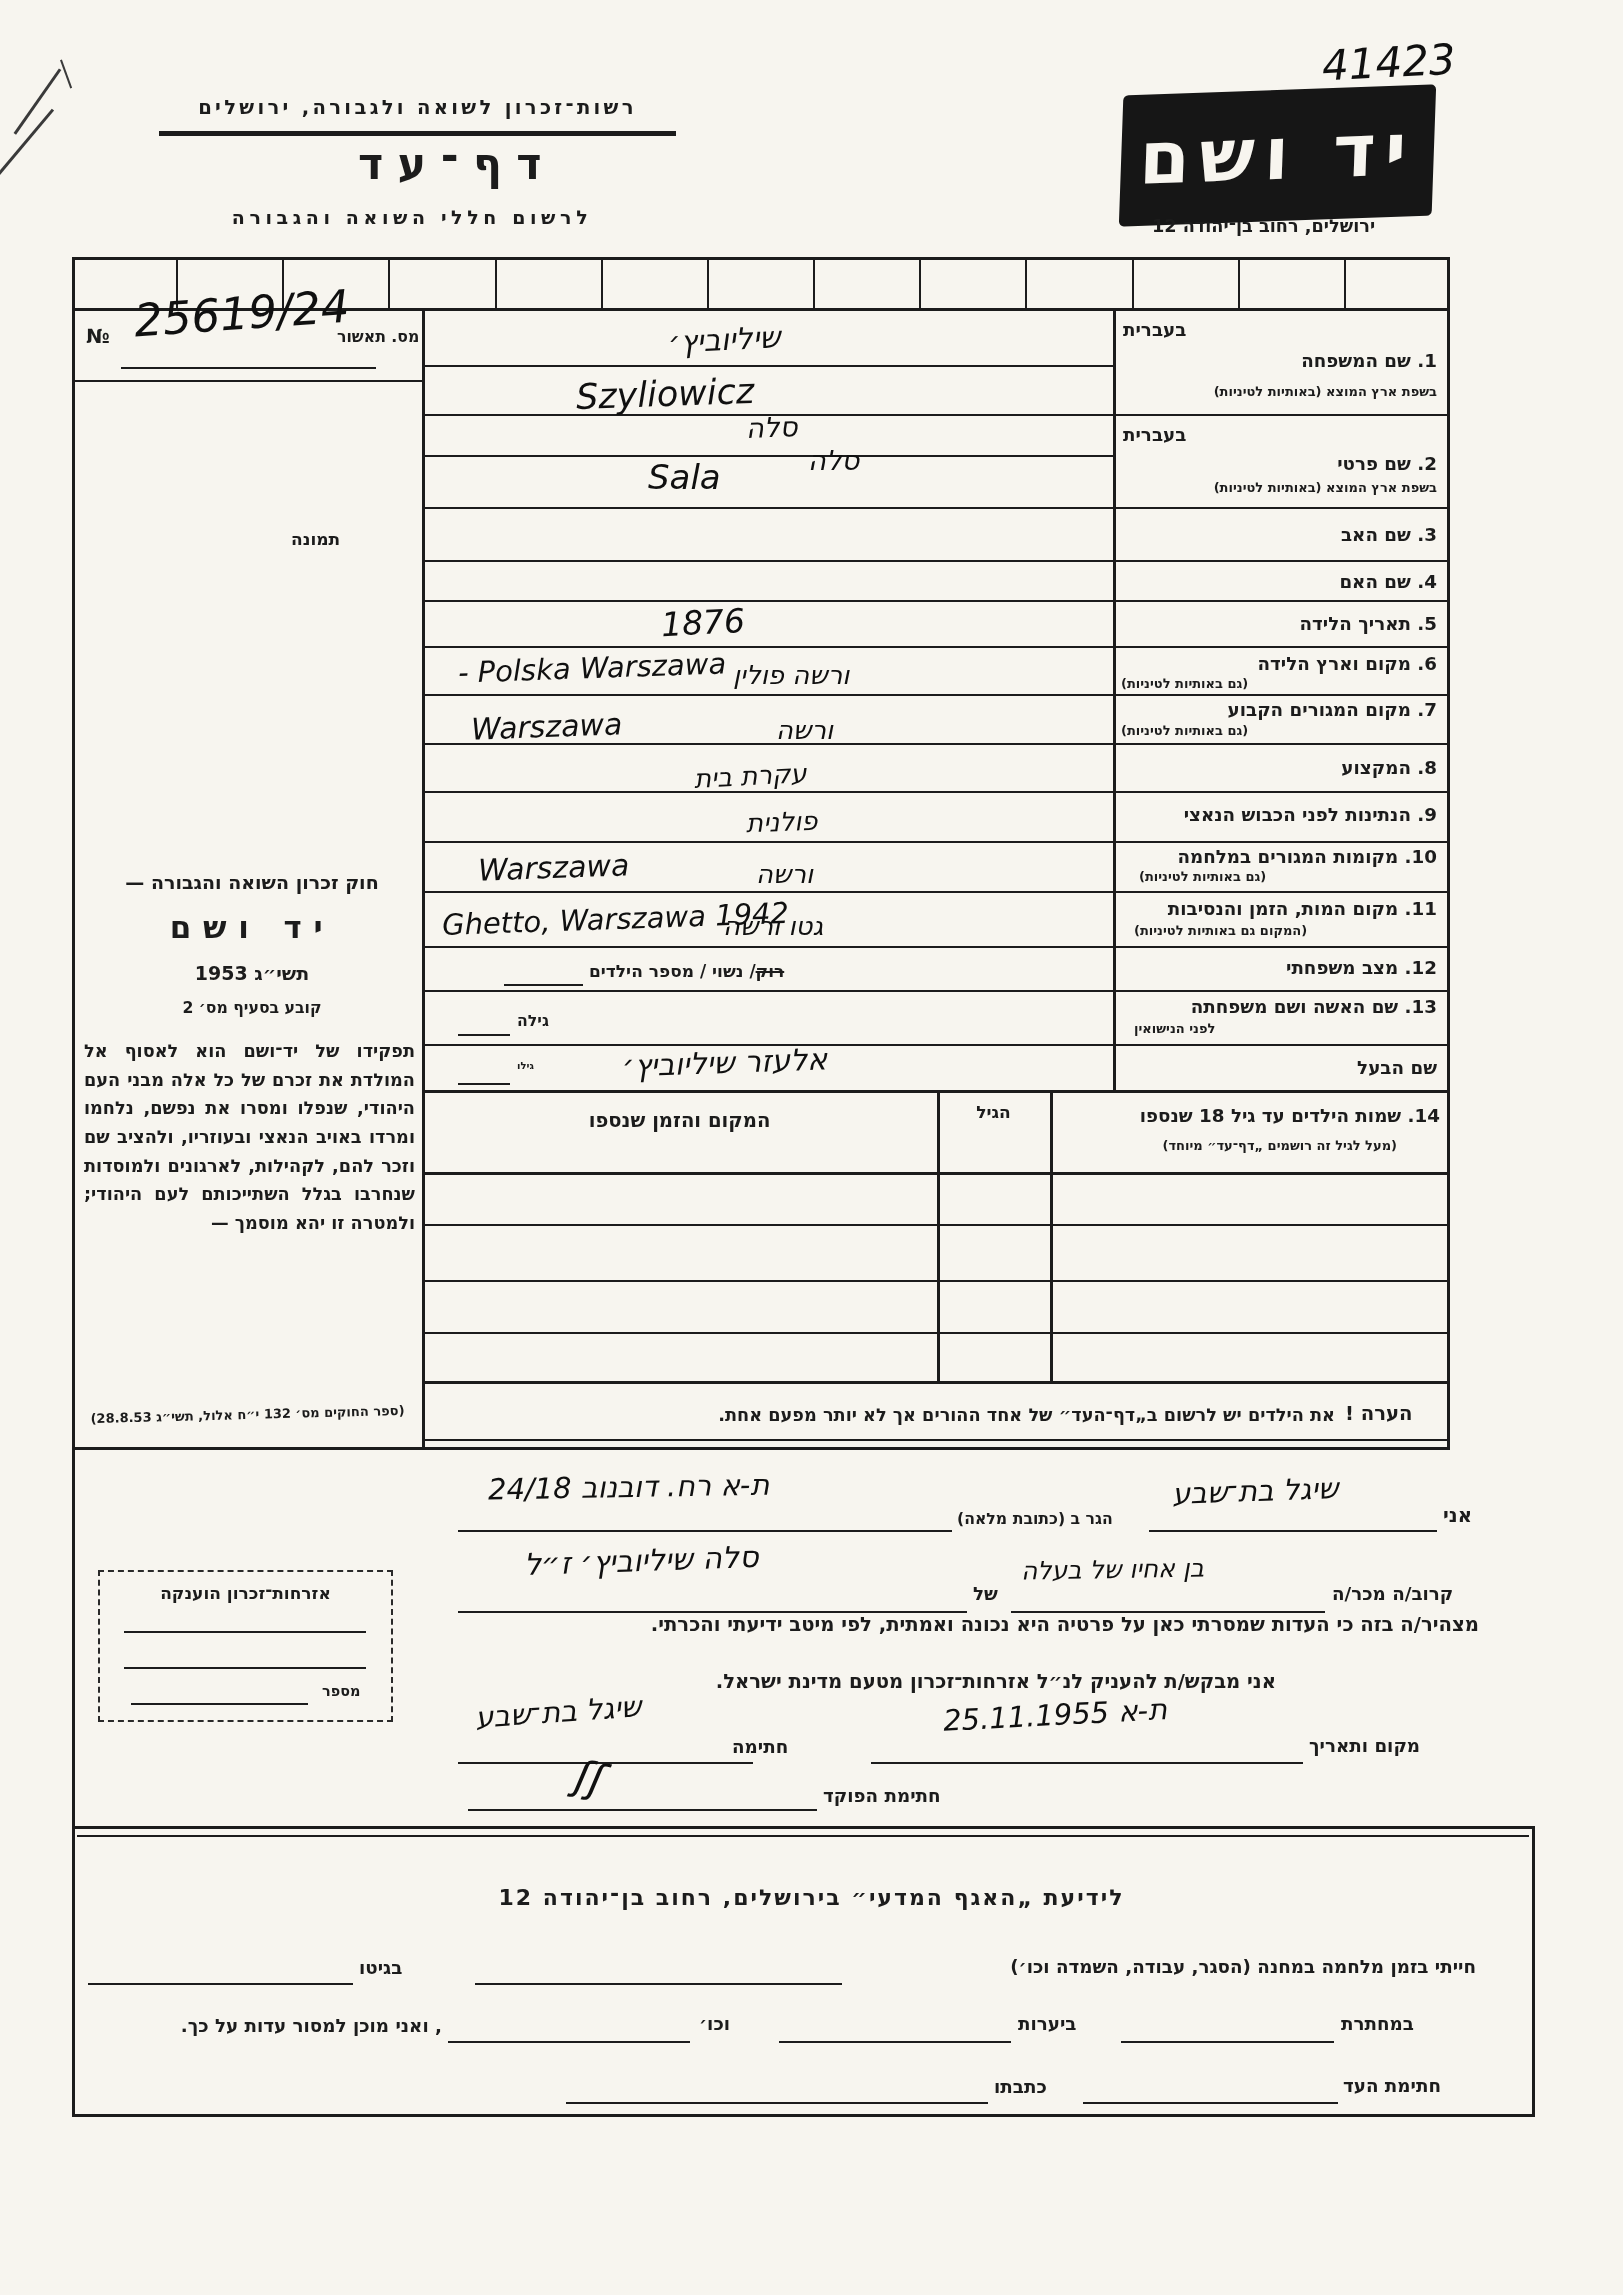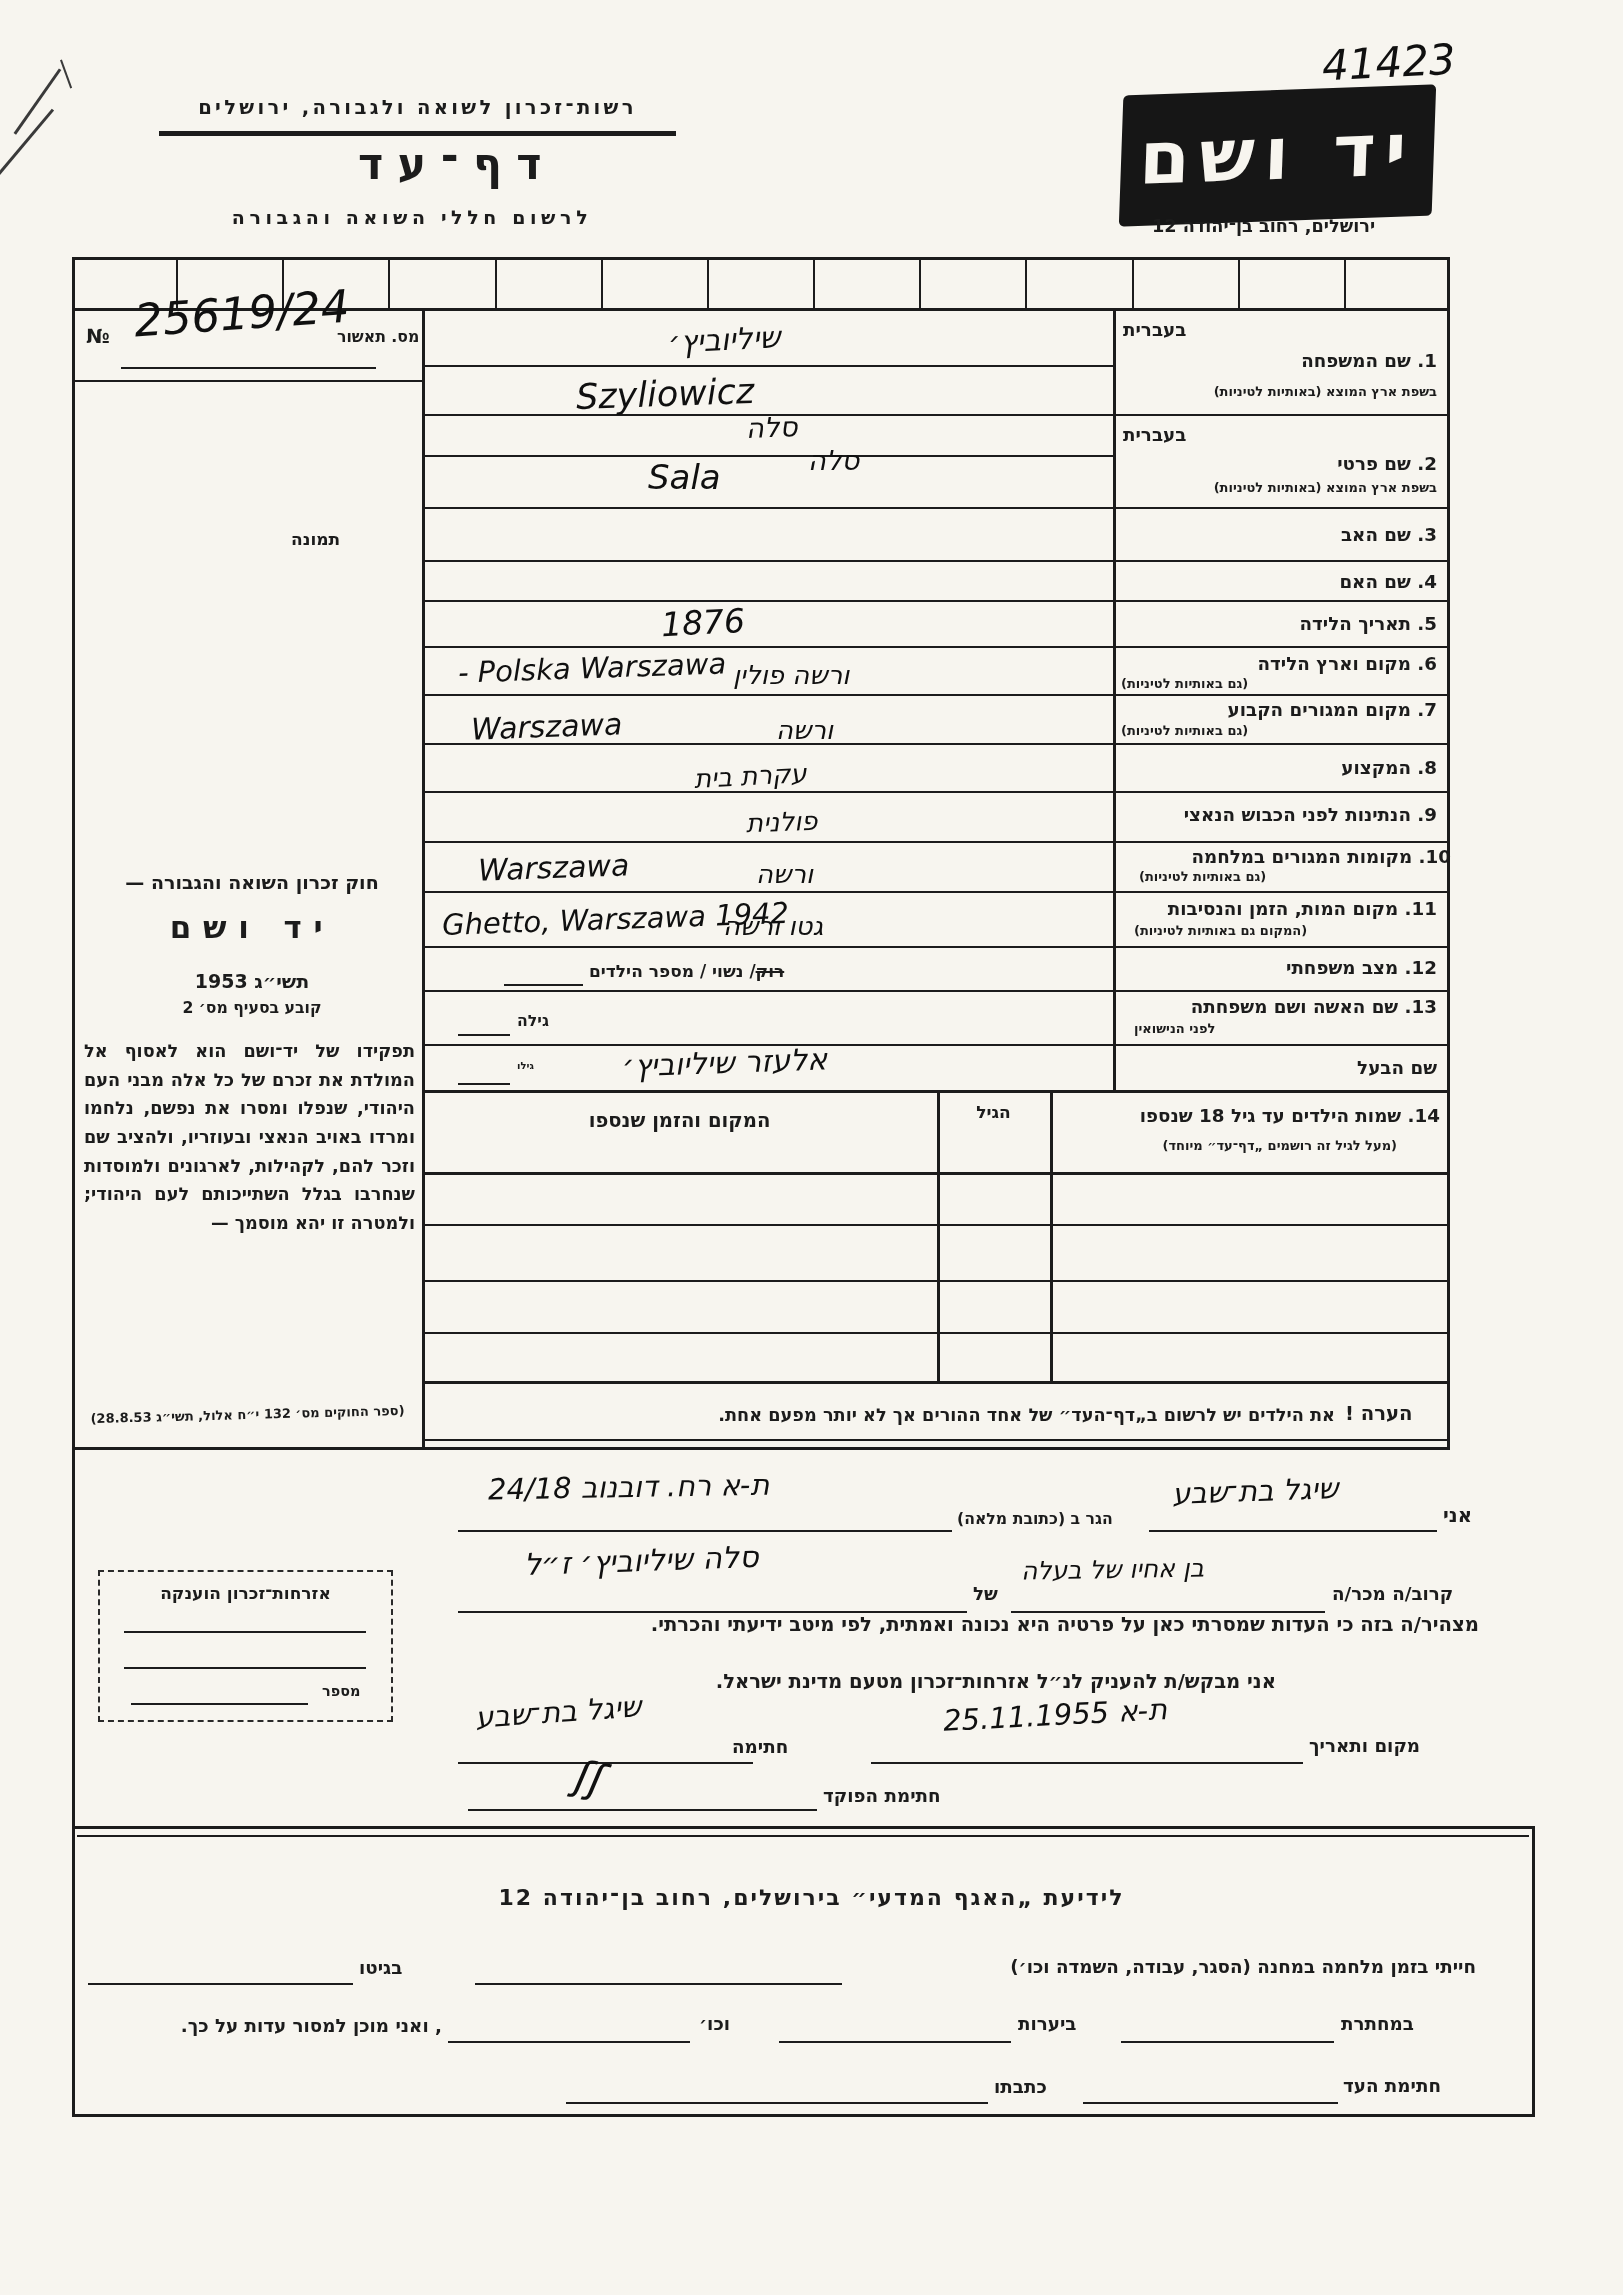--- a/index.html
+++ b/index.html
@@ -89,21 +89,21 @@
 
   <span class="lab" style="left:86px;top:325px;font-size:19.6px;">№</span>
   <div class="rule" style="left:121px;top:367px;width:255px;height:2px;"></div>
   <span class="hw" style="left:134px;top:287px;font-size:45px;transform:rotate(-4deg);">25619/24</span>
   <span class="lab" style="left:337px;top:327px;font-size:15.7px;">מס. תאשור</span>
 
   <span class="lab" style="left:291px;top:529px;font-size:17px;">תמונה</span>
 
   <div class="abs b ctr" style="left:98px;top:871px;width:308px;font-size:19px;">חוק זכרון השואה והגבורה —</div>
   <div class="abs b ctr" style="left:98px;top:909px;width:308px;font-size:31px;letter-spacing:11.8px;">יד ושם</div>
-  <div class="abs b ctr" style="left:98px;top:962px;width:308px;font-size:19px;margin-top:8px;">תשי״ג 1953</div>
+  <div class="abs b ctr" style="left:98px;top:962px;width:308px;font-size:19px;">תשי״ג 1953</div>
   <div class="abs b ctr" style="left:98px;top:998px;width:308px;font-size:15.7px;">קובע בסעיף מס׳ 2</div>
   <div class="abs b" style="left:84px;top:1037px;width:331px;font-size:17.7px;line-height:1.62;text-align:justify;">תפקידו של יד־ושם הוא לאסוף אל המולדת את זכרם של כל אלה מבני העם היהודי, שנפלו ומסרו את נפשם, נלחמו ומרדו באויב הנאצי ובעוזריו, ולהציב שם וזכר להם, לקהילות, לארגונים ולמוסדות שנחרבו בגלל השתייכותם לעם היהודי; ולמטרה זו יהא מוסמך —</div>
   <div class="abs b ctr" style="left:69px;top:1407px;width:357px;font-size:13px;transform:rotate(-1.5deg);">(ספר החוקים מס׳ 132 י״ח אלול, תשי״ג 28.8.53)</div>
 
   <div class="dash" style="left:98px;top:1570px;width:295px;height:152px;"></div>
   <div class="abs b ctr" style="left:105px;top:1583px;width:281px;font-size:17px;">אזרחות־זכרון הוענקה</div>
   <div class="rule" style="left:124px;top:1631px;width:242px;height:2px;"></div>
   <div class="rule" style="left:124px;top:1667px;width:242px;height:2px;"></div>
   <span class="lab" style="left:322px;top:1683px;font-size:14.4px;">מספר</span>
   <div class="rule" style="left:131px;top:1703px;width:177px;height:2px;"></div>
@@ -116,21 +116,21 @@
   <div class="fl fs" style="top:480px;">בשפת ארץ המוצא (באותיות לטיניות)</div>
   <div class="fl" style="top:524px;">3. שם האב</div>
   <div class="fl" style="top:571px;">4. שם האם</div>
   <div class="fl" style="top:613px;">5. תאריך הלידה</div>
   <div class="fl" style="top:653px;">6. מקום וארץ הלידה</div>
   <span class="lab fs" style="left:1121px;top:676px;">(גם באותיות לטיניות)</span>
   <div class="fl" style="top:699px;">7. מקום המגורים הקבוע</div>
   <span class="lab fs" style="left:1121px;top:723px;">(גם באותיות לטיניות)</span>
   <div class="fl" style="top:757px;">8. המקצוע</div>
   <div class="fl" style="top:804px;">9. הנתינות לפני הכבוש הנאצי</div>
-  <div class="fl" style="top:846px;padding-left:14px;">10. מקומות המגורים במלחמה</div>
+  <div class="fl" style="top:846px;">10. מקומות המגורים במלחמה</div>
   <span class="lab fs" style="left:1139px;top:869px;">(גם באותיות לטיניות)</span>
   <div class="fl" style="top:898px;">11. מקום המות, הזמן והנסיבות</div>
   <span class="lab fs" style="left:1134px;top:923px;">(המקום גם באותיות לטיניות)</span>
   <div class="fl" style="top:957px;">12. מצב משפחתי</div>
   <div class="fl" style="top:996px;">13. שם האשה ושם משפחתה</div>
   <span class="lab fs" style="left:1134px;top:1021px;">לפני הנישואין</span>
   <div class="fl" style="top:1057px;">שם הבעל</div>
   <div class="abs b" style="left:1057px;top:1105px;width:383px;text-align:right;font-size:18.3px;">14. שמות הילדים עד גיל 18 שנספו</div>
   <div class="abs b fs" style="left:1057px;top:1138px;width:340px;text-align:right;">(מעל לגיל זה רושמים „דף־עד״ מיוחד)</div>
   <div class="abs b ctr" style="left:937px;top:1102px;width:113px;font-size:17px;">הגיל</div>

